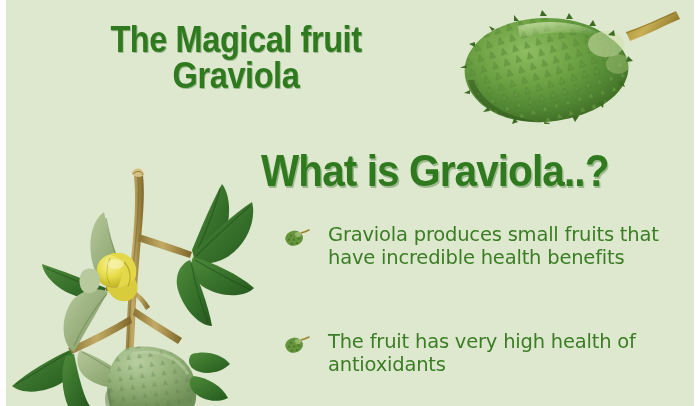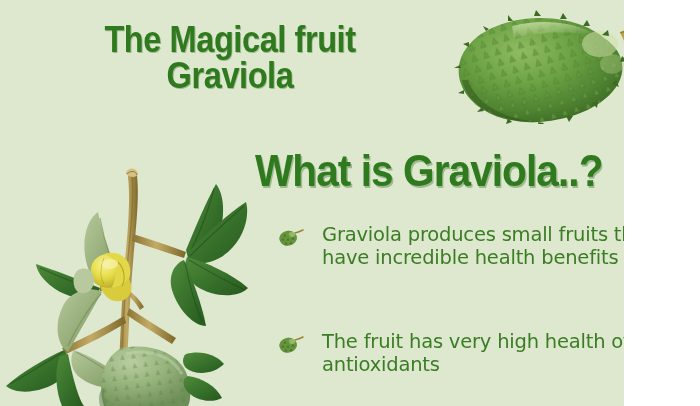--- a/index.html
+++ b/index.html
@@ -3,25 +3,26 @@
 <meta charset="utf-8">
 <title>Graviola Infographic</title>
 <style>
   html, body {
     margin: 0;
     padding: 0;
     background: #ffffff;
   }
   #poster {
     position: relative;
-    width: 624px;
+    width: 688px;
     height: 406px;
     overflow: hidden;
     background: #dde8ce;
     font-family: "Liberation Sans", sans-serif;
+    margin-left: 6px;
     -webkit-font-smoothing: antialiased;
   }
 
   
   #title-block {
     position: absolute;
     left: 40px;
     top: 22px;
     width: 380px;
     text-align: center;

